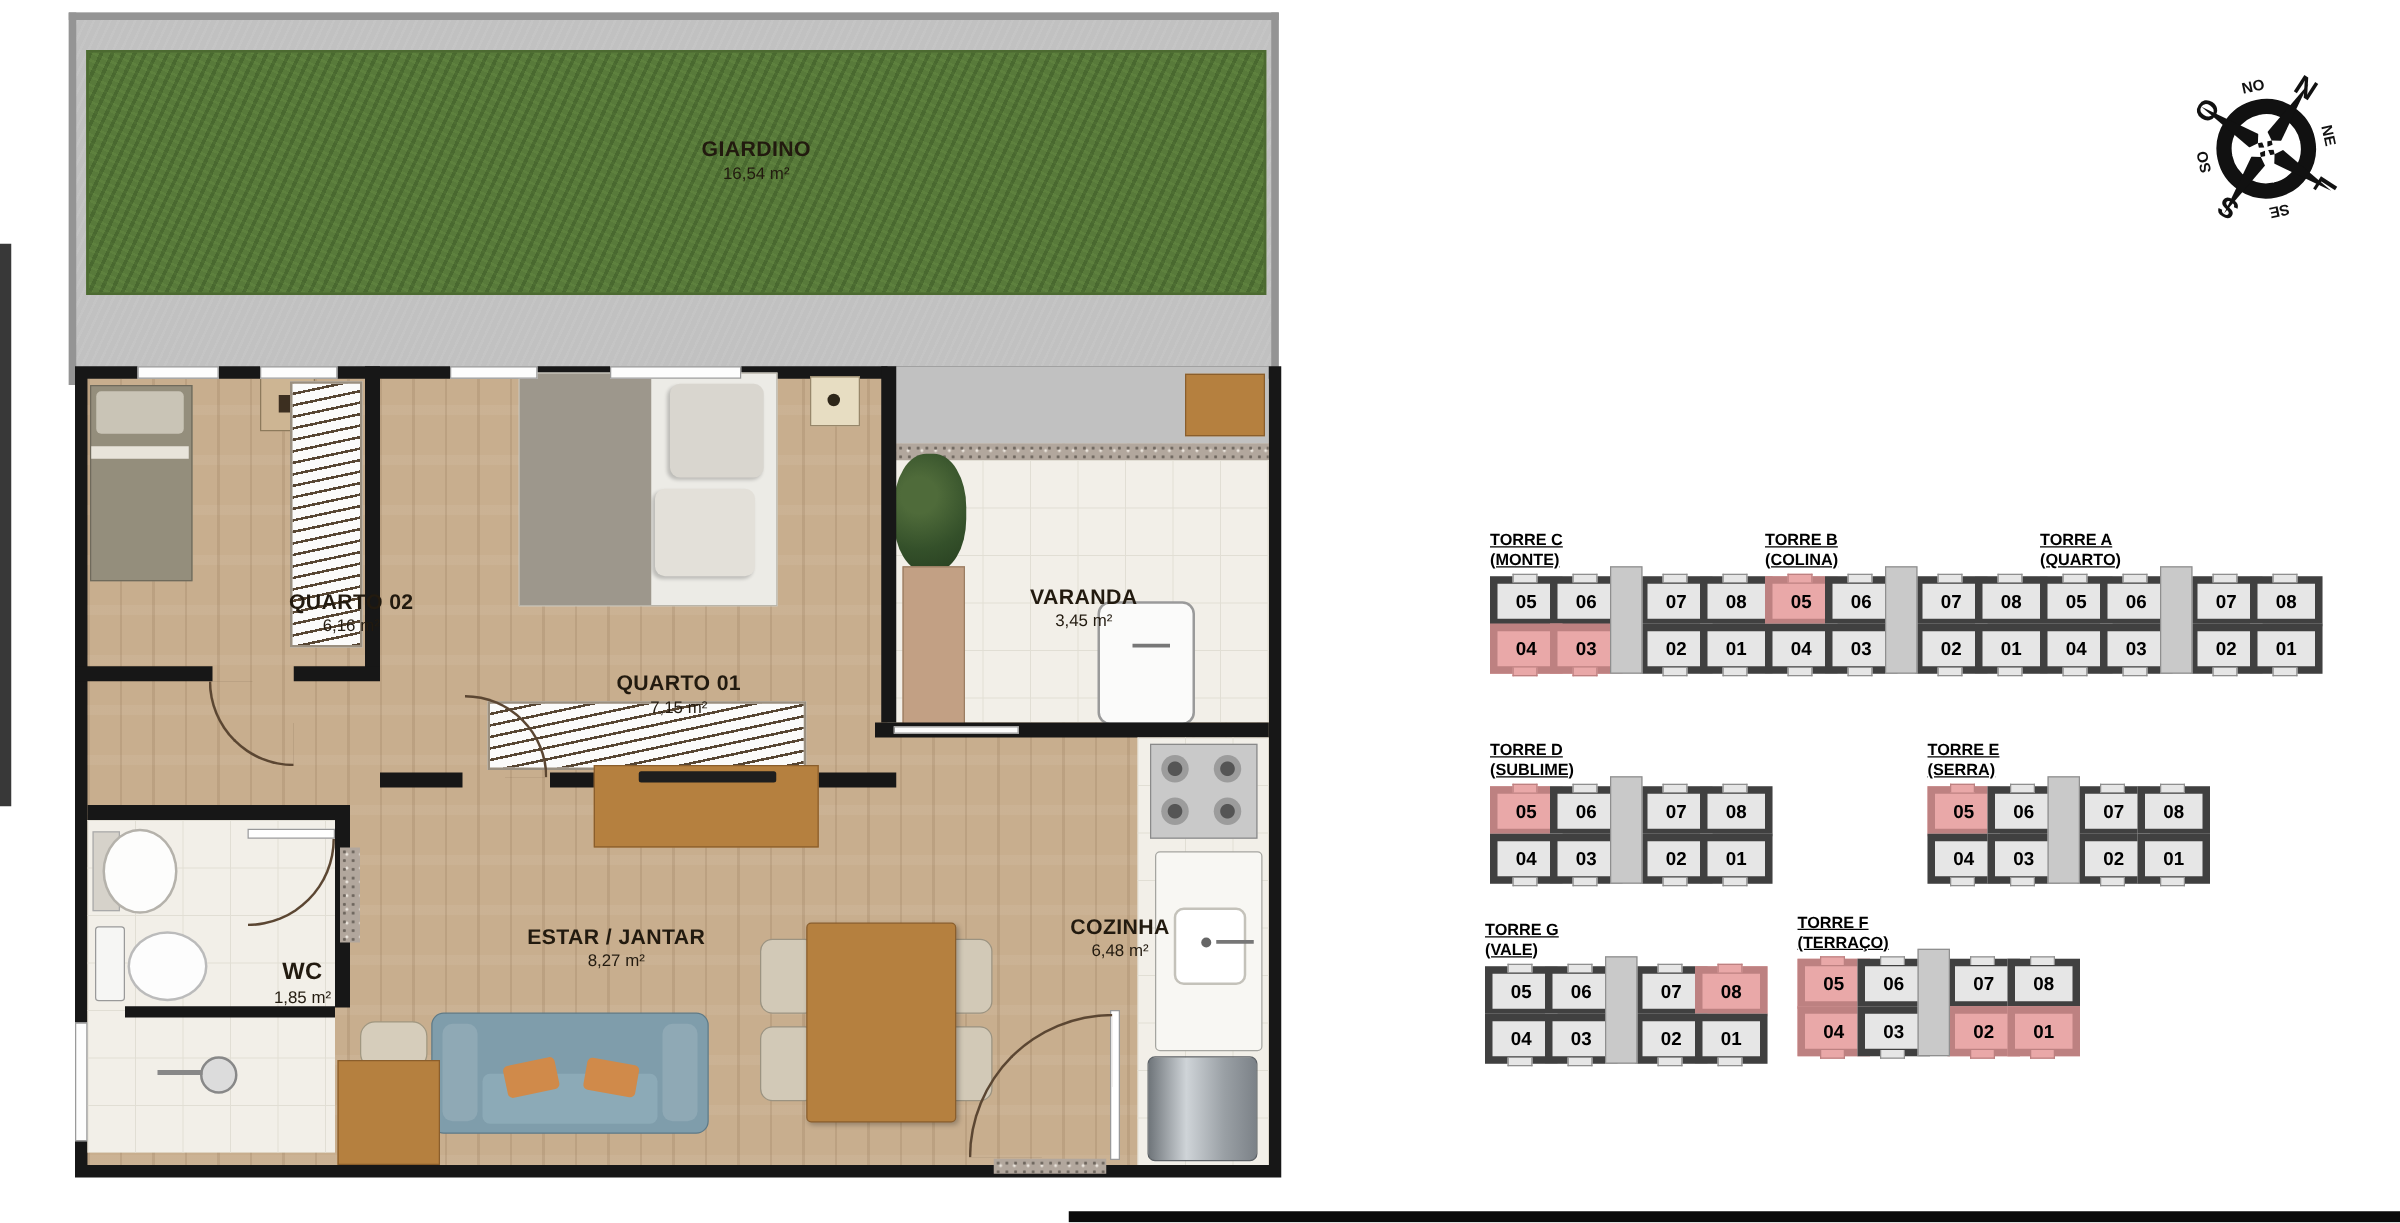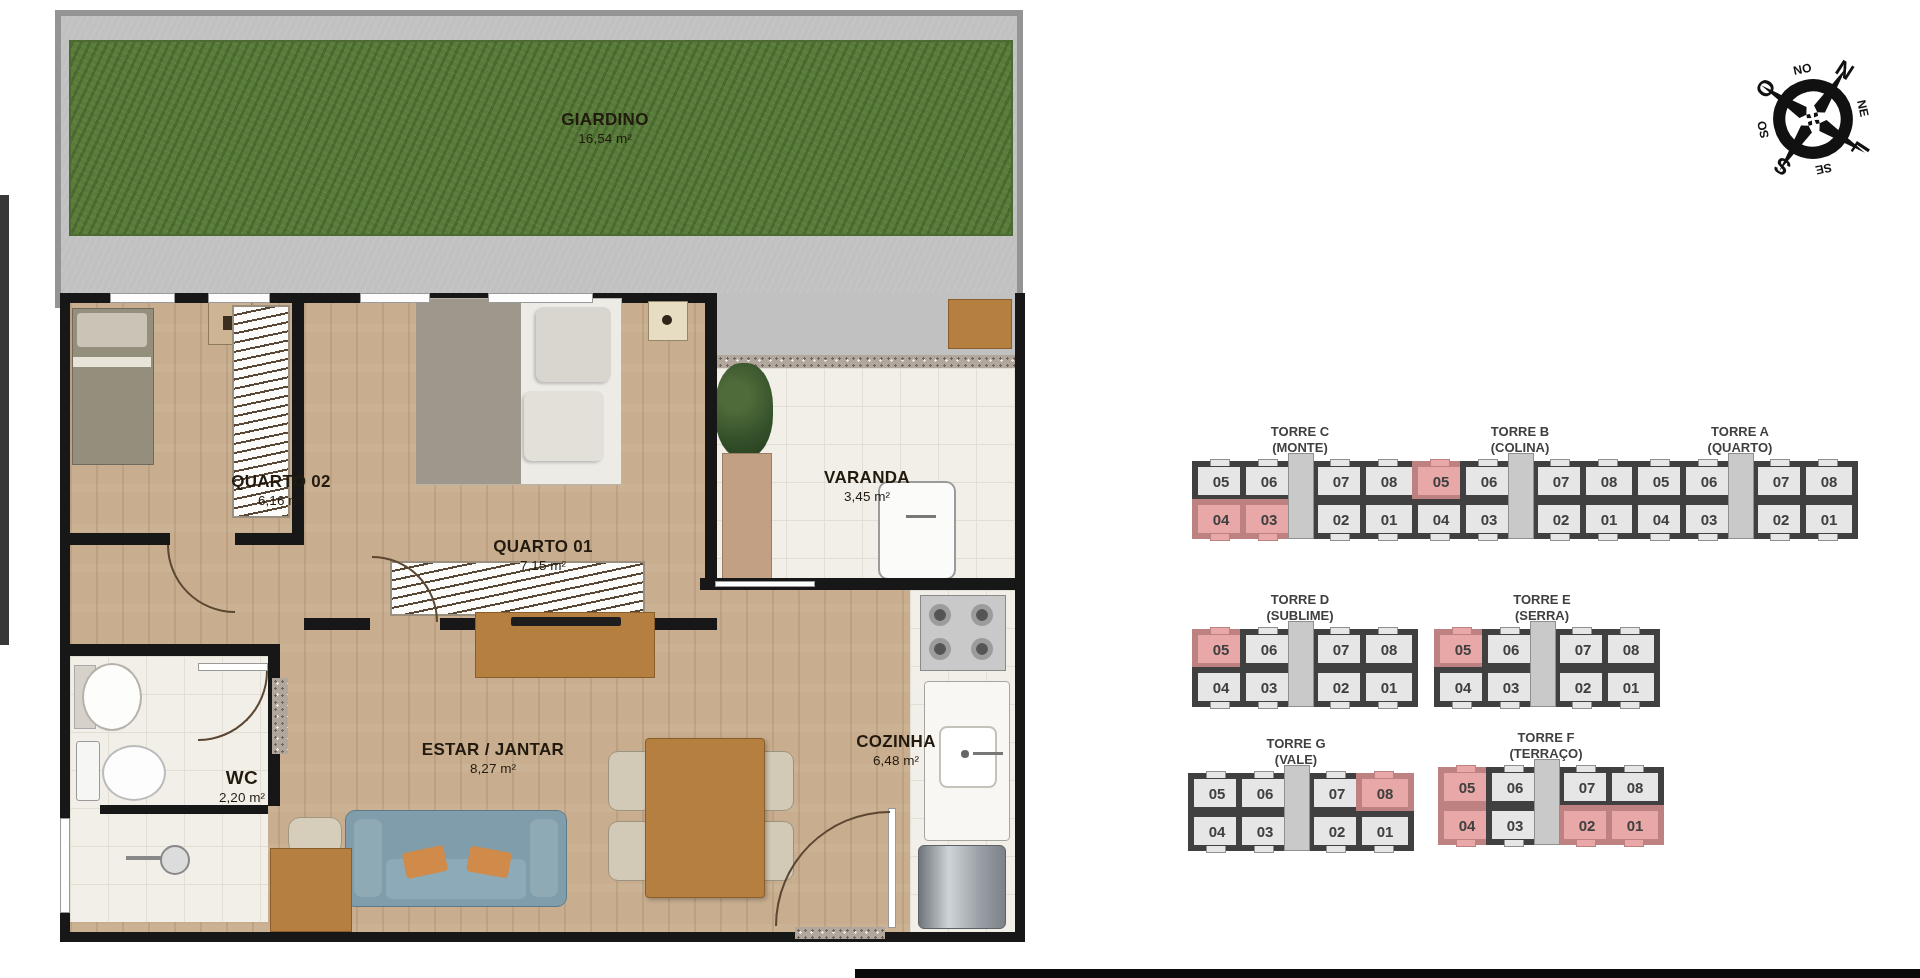--- a/index.html
+++ b/index.html
@@ -48,21 +48,21 @@
         background-image:repeating-linear-gradient(168deg,transparent 0 7px,#574633 7px 9px);}
   .door-leaf{background:#fff;border:1px solid #999;box-sizing:border-box;}
   .arc{border:0 solid #5b4632;box-sizing:border-box;}
 
   
   .room-label{text-align:center;color:#221a0f;z-index:40;}
   .room-label .rname{font-size:17px;font-weight:bold;letter-spacing:.3px;}
   .room-label .rarea{font-size:13.5px;margin-top:1px;}
 
   
-  .tower{position:absolute;width:216px;text-align:center;color:#404040;}
+  .tower{position:absolute;width:216px;color:#000000;text-decoration:underline;}
   .t-name{font-size:13px;font-weight:bold;line-height:1.2;}
   .t-sub{font-size:13px;font-weight:bold;line-height:1.2;}
   .tower-grid{position:relative;margin-top:6px;height:76px;}
   .t-corridor{position:absolute;left:8px;right:8px;top:29px;height:9px;background:#c2c2c2;border:1px solid #9a9a9a;z-index:1;}
   .t-core{position:absolute;left:96px;top:-8px;width:24px;height:84px;background:#c9c9c9;border:1px solid #8f8f8f;z-index:3;}
   .unit{position:absolute;width:46px;height:28px;background:#e6e6e6;border:6px solid #404040;
         display:flex;align-items:center;justify-content:center;
         font-size:15px;font-weight:bold;z-index:2;}
   .unit::after{content:"";position:absolute;width:18px;height:6px;background:inherit;border:1px solid #8f8f8f;left:12px;}
   .unit.top{top:0;}
@@ -207,21 +207,21 @@
     <div class="abs room-label" style="left:338px;top:730px;width:200px;">
       <div class="rname">ESTAR / JANTAR</div>
       <div class="rarea">8,27 m²</div>
     </div>
     <div class="abs room-label" style="left:741px;top:722px;width:200px;">
       <div class="rname">COZINHA</div>
       <div class="rarea">6,48 m²</div>
     </div>
     <div class="abs room-label" style="left:97px;top:757px;width:180px;">
       <div class="rname" style="font-size:19px;">WC</div>
-      <div class="rarea">2,20 m²</div>
+      <div class="rarea">1,85 m²</div>
     </div>
   </div>
 
   <div class="abs header">
   </div>
 
   <div class="abs compass">
     <svg width="150" height="170" viewBox="-80 -90 160 180" xmlns="http://www.w3.org/2000/svg">
       <g transform="rotate(33)" fill="#111" font-family="Liberation Sans, sans-serif" font-weight="bold">
         <circle r="36" fill="none" stroke="#111" stroke-width="13"></circle>
@@ -302,21 +302,21 @@
     <div class="unit top hl" style="left: 0px;">05</div>
         <div class="unit top" style="left: 48px;">06</div>
         <div class="unit top" style="left: 120px;">07</div>
         <div class="unit top" style="left: 168px;">08</div>
         <div class="unit bottom" style="left: 0px;">04</div>
         <div class="unit bottom" style="left: 48px;">03</div>
         <div class="unit bottom" style="left: 120px;">02</div>
         <div class="unit bottom" style="left: 168px;">01</div>
       </div>
   </div>
-  <div class="tower" style="left:1434px;top:592px;">
+  <div class="tower" style="left:1542px;top:592px;">
     <div class="t-name">TORRE E</div>
     <div class="t-sub">(SERRA)</div>
     <div class="tower-grid">
       <div class="t-corridor"></div>
       <div class="t-core"></div>
     <div class="unit top hl" style="left: 0px;">05</div>
         <div class="unit top" style="left: 48px;">06</div>
         <div class="unit top" style="left: 120px;">07</div>
         <div class="unit top" style="left: 168px;">08</div>
         <div class="unit bottom" style="left: 0px;">04</div>

